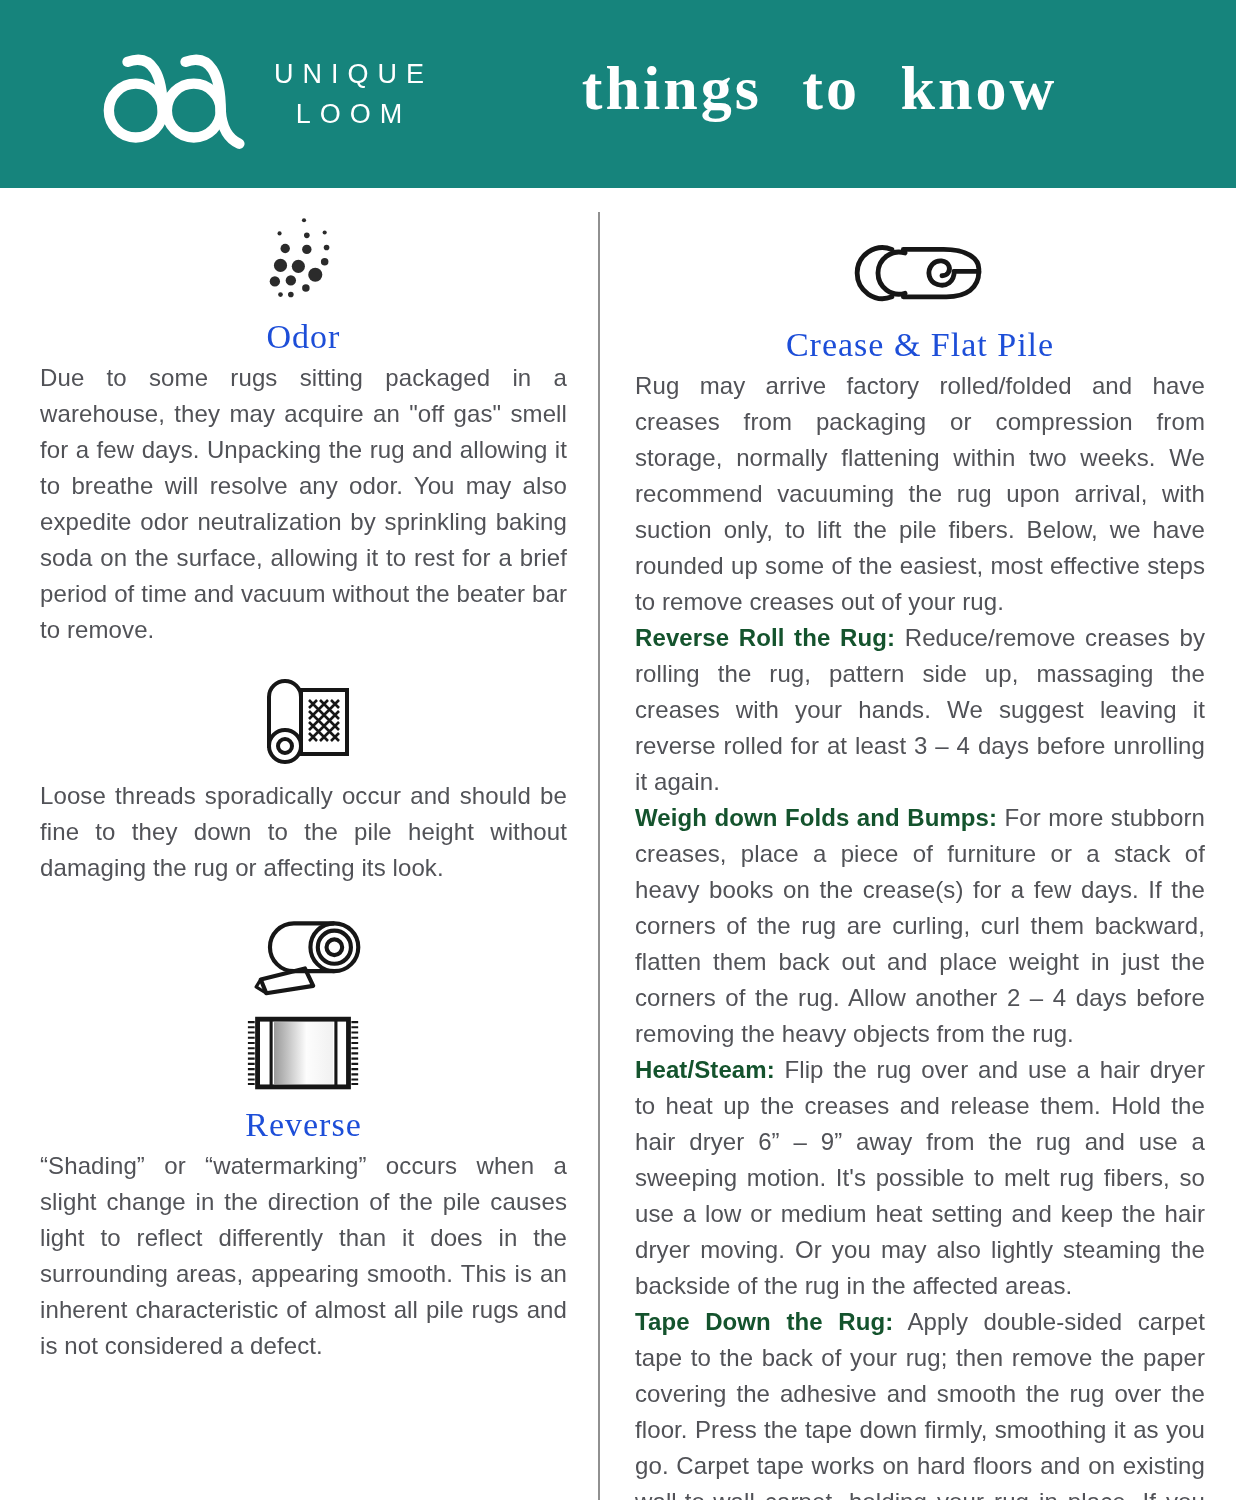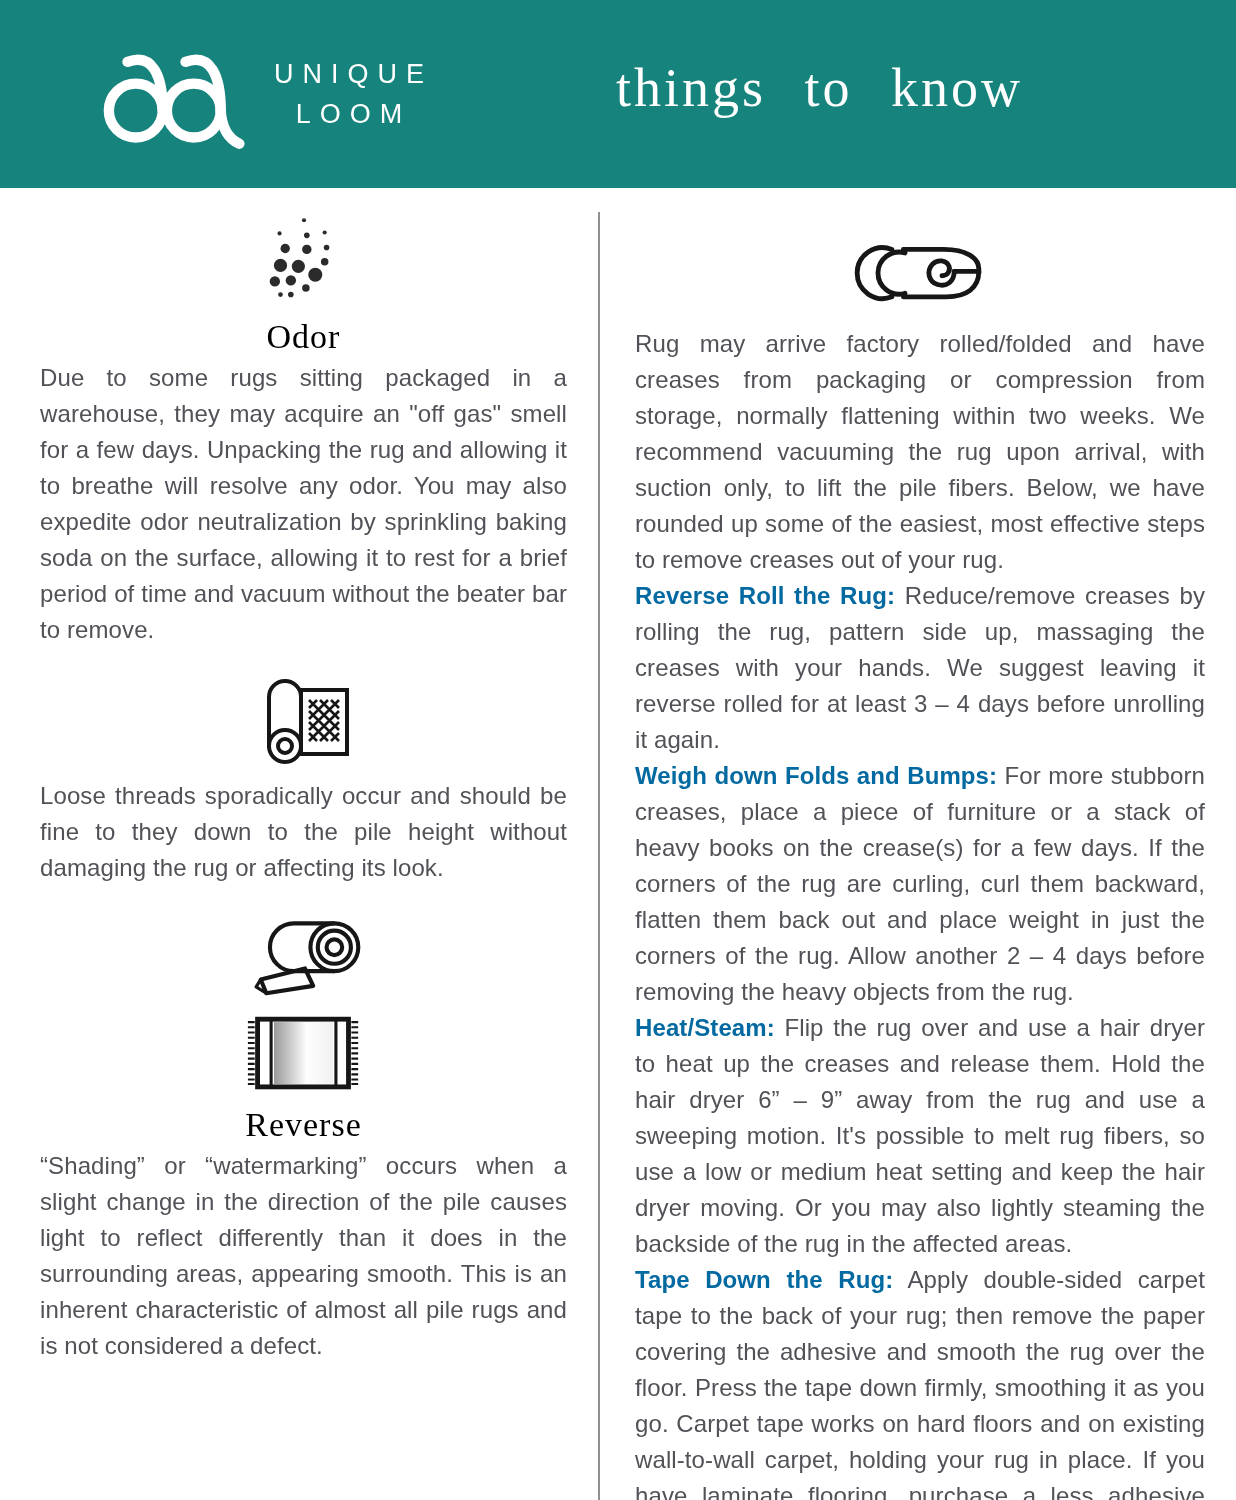--- a/index.html
+++ b/index.html
@@ -12,44 +12,44 @@
     height:188px;background:#16847c;display:flex;align-items:center;
   }
   .brand{display:flex;align-items:center;gap:28px;margin-left:96px;}
   .brand svg{width:150px;height:116px;display:block;}
   .brand-text{
     color:#ffffff;font-size:27px;letter-spacing:9px;line-height:1.5;
     text-align:center;font-weight:400;
   }
   .title{
     flex:1;text-align:center;color:#ffffff;margin:0 30px 12px 0;
-    font-family:"Liberation Serif", serif;font-weight:400;
-    font-size:54px;letter-spacing:3px;word-spacing:22px;
+    font-family:"Liberation Serif", serif;font-weight:700;
+    font-size:62px;letter-spacing:3px;word-spacing:22px;
   }
   
   .columns{position:relative;display:flex;}
   .divider{
     position:absolute;left:598px;top:24px;width:2px;height:1288px;
     background:#909090;
   }
   .col{box-sizing:border-box;}
   .col-left{width:527px;margin-left:40px;}
   .col-right{width:570px;margin-left:68px;}
   .sec{text-align:center;}
   .icon-row{display:flex;justify-content:center;}
   h2{
-    font-family:"Liberation Serif", serif;font-weight:500;color:#000000;
+    font-family:"Liberation Serif", serif;font-weight:500;color:#1d4ed8;
     font-size:34px;margin:0 0 4px 0;letter-spacing:1px;
   }
   p.body{
     text-align:justify;font-size:24px;line-height:36px;color:#515257;
     margin:0;letter-spacing:0.1px;
   }
   .tip{margin:28px 0 0 0;}
-  .tip strong{color:#0369a1;font-weight:700;}
+  .tip strong{color:#14532d;font-weight:700;}
   .mt-sec{margin-top:18px;}
   .icon-gap{margin:20px 0 14px 0;}
   .icon-gap-sm{margin:18px 0 12px 0;}
   .icon-gap-right{margin:50px 0 16px 0;}
   svg .ln{stroke:#161616;fill:none;}
 </style>
 </head>
 <body>
 
 <div class="page">
@@ -160,20 +160,21 @@
           <svg width="152" height="72" viewBox="0 0 170 82">
             <g class="ln" stroke-width="5.5" stroke-linecap="round">
               <path d="M53 13 A29 29 0 1 0 53 67"></path>
               <path d="M68 17 A24 24 0 1 0 68 63"></path>
               <path d="M66 13 H112 C138 13 152 23 152 35 V38 H124"></path>
               <path d="M152 38 C152 57 138 67 115 67 H66"></path>
               <path d="M124 38 C124 50 115 56 105 53 C95 50 92 38 99 30 C105 24 115 25 118 32 C120 38 116 43 110 43"></path>
             </g>
           </svg>
         </div>
+        <h2>Crease &amp; Flat Pile</h2>
         <p class="body">Rug may arrive factory rolled/folded and have creases from packaging or compression from storage, normally flattening within two weeks. We recommend vacuuming the rug upon arrival, with suction only, to lift the pile fibers. Below, we have rounded up some of the easiest, most effective steps to remove creases out of your rug.</p>
 
         <p class="body tip"><strong>Reverse Roll the Rug:</strong> <span>Reduce/remove creases by rolling the rug, pattern side up, massaging the creases with your hands. We suggest leaving it reverse rolled for at least 3 – 4 days before unrolling it again.</span></p>
 
         <p class="body tip"><strong>Weigh down Folds and Bumps:</strong> <span>For more stubborn creases, place a piece of furniture or a stack of heavy books on the crease(s) for a few days. If the corners of the rug are curling, curl them backward, flatten them back out and place weight in just the corners of the rug. Allow another 2 – 4 days before removing the heavy objects from the rug.</span></p>
 
         <p class="body tip"><strong>Heat/Steam:</strong> <span>Flip the rug over and use a hair dryer to heat up the creases and release them. Hold the hair dryer 6” – 9” away from the rug and use a sweeping motion. It's possible to melt rug fibers, so use a low or medium heat setting and keep the hair dryer moving. Or you may also lightly steaming the backside of the rug in the affected areas.</span></p>
 
         <p class="body tip"><strong>Tape Down the Rug:</strong> <span>Apply double-sided carpet tape to the back of your rug; then remove the paper covering the adhesive and smooth the rug over the floor. Press the tape down firmly, smoothing it as you go. Carpet tape works on hard floors and on existing wall-to-wall carpet, holding your rug in place. If you have laminate flooring, purchase a less adhesive double-sided tape to prevent the laminate from buckling or otherwise being damaged.</span></p>
       </div>

